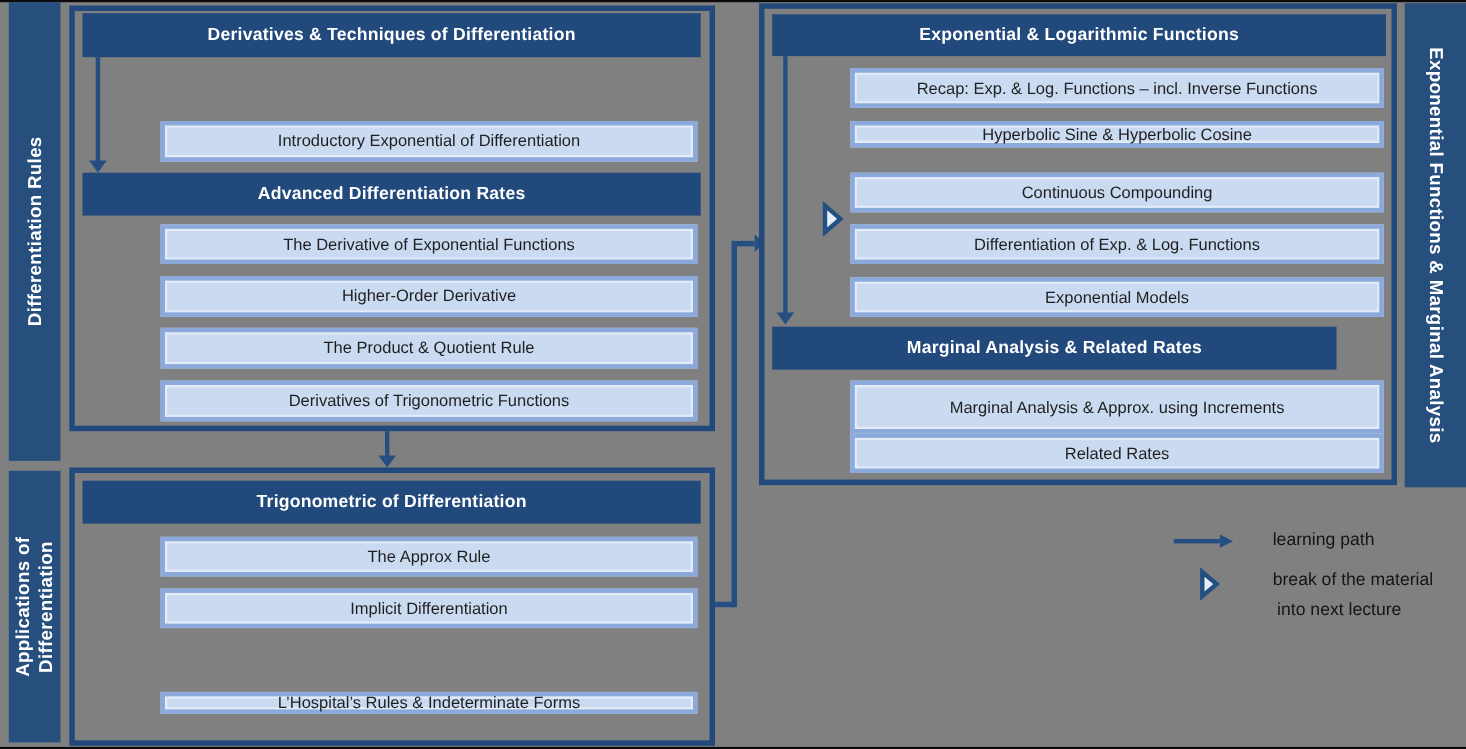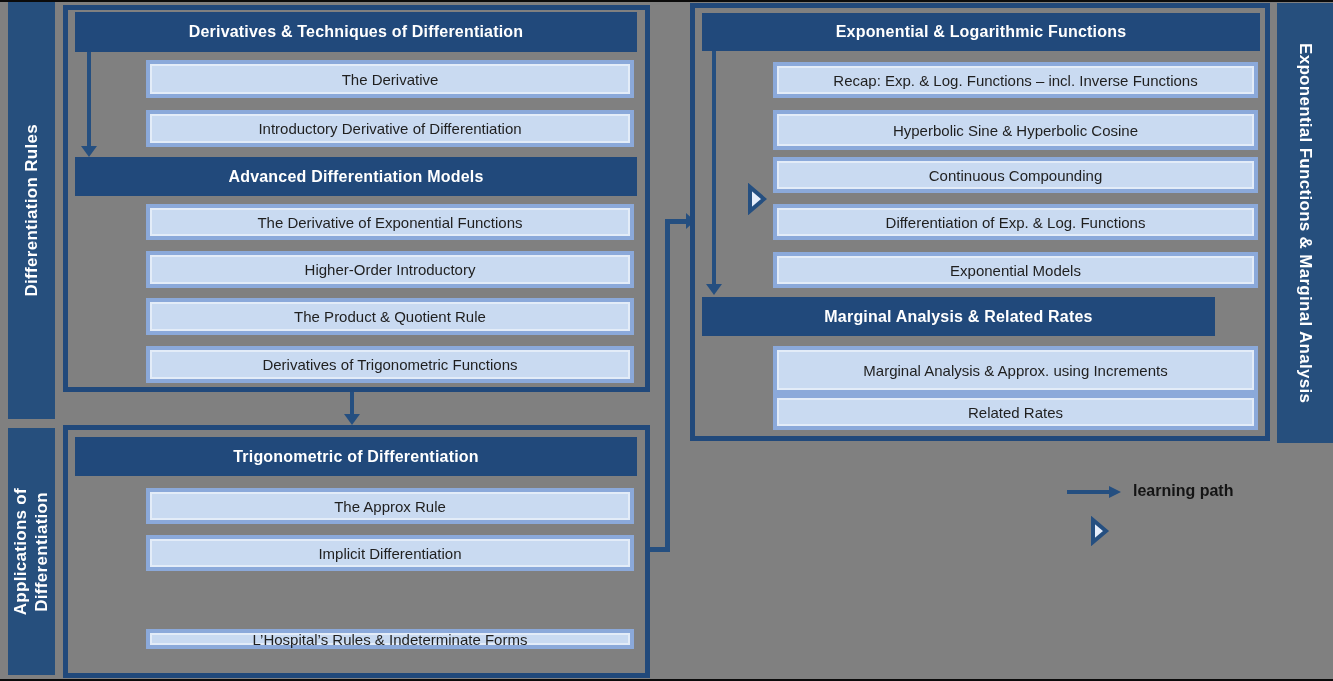--- a/index.html
+++ b/index.html
@@ -24,45 +24,44 @@
   .item{
     background:#C9DAF1;border:4px solid #8BA9DA;
     box-shadow:inset 0 0 0 2px #E3ECF8;
     color:#1F1F1F;font-size:15px;
     display:flex;align-items:center;justify-content:center;text-align:center;
   }
   .aline{background:#254F80;}
   .ahead-down{width:0;height:0;border-left:8px solid transparent;border-right:8px solid transparent;border-top:11px solid #254F80;}
   .ahead-right{width:0;height:0;border-top:6px solid transparent;border-bottom:6px solid transparent;border-left:12px solid #254F80;}
   .ahead-right-big{width:0;height:0;border-top:8px solid transparent;border-bottom:8px solid transparent;border-left:9px solid #254F80;}
-  .legend-text{color:#141414;font-weight:700;font-size:16px;white-space:nowrap;}
+  .legend-text{color:#141414;font-weight:400;font-size:16px;white-space:nowrap;margin-left:24px;}
 </style>
 </head>
 <body>
 
 <div id="canvas">
 
   <div class="abs edge" style="left:0;top:0;width:1333px;height:2px"></div>
   <div class="abs edge" style="left:0;top:679px;width:1333px;height:2px"></div>
 
   <div class="abs vbar" style="left:8px;top:2px;width:47px;height:417px">
     <span class="vtext-up">Differentiation Rules</span>
   </div>
 
   <div class="abs gbox" style="left:63px;top:5px;width:587px;height:387px"></div>
 
   <div class="abs hdr" style="left:75px;top:12px;width:562px;height:40px">Derivatives &amp; Techniques of Differentiation</div>
 
-  <div class="abs item" style="left:146px;top:60px;width:488px;height:38px">The Derivative</div>
-  <div class="abs item" style="left:146px;top:110px;width:488px;height:37px">Introductory Derivative of Differentiation</div>
+  <div class="abs item" style="left:146px;top:110px;width:488px;height:37px">Introductory Exponential of Differentiation</div>
 
-  <div class="abs hdr" style="left:75px;top:157px;width:562px;height:39px">Advanced Differentiation Models</div>
+  <div class="abs hdr" style="left:75px;top:157px;width:562px;height:39px">Advanced Differentiation Rates</div>
 
   <div class="abs item" style="left:146px;top:204px;width:488px;height:36px">The Derivative of Exponential Functions</div>
-  <div class="abs item" style="left:146px;top:251px;width:488px;height:37px">Higher-Order Introductory</div>
+  <div class="abs item" style="left:146px;top:251px;width:488px;height:37px">Higher-Order Derivative</div>
   <div class="abs item" style="left:146px;top:298px;width:488px;height:37px">The Product &amp; Quotient Rule</div>
   <div class="abs item" style="left:146px;top:346px;width:488px;height:37px">Derivatives of Trigonometric Functions</div>
 
   <div class="abs aline" style="left:87px;top:52px;width:4px;height:95px"></div>
   <div class="abs ahead-down" style="left:81px;top:146px"></div>
 
   <div class="abs aline" style="left:350px;top:392px;width:4px;height:23px"></div>
   <div class="abs ahead-down" style="left:344px;top:414px"></div>
 
   <div class="abs vbar" style="left:8px;top:428px;width:47px;height:247px">
@@ -81,21 +80,21 @@
   <div class="abs aline" style="left:650px;top:547px;width:18px;height:5px"></div>
   <div class="abs aline" style="left:665px;top:219px;width:5px;height:333px"></div>
   <div class="abs aline" style="left:670px;top:219px;width:16px;height:5px"></div>
   <div class="abs ahead-right-big" style="left:686px;top:213px"></div>
 
   <div class="abs gbox" style="left:690px;top:3px;width:580px;height:438px"></div>
 
   <div class="abs hdr" style="left:702px;top:13px;width:558px;height:38px">Exponential &amp; Logarithmic Functions</div>
 
   <div class="abs item" style="left:773px;top:62px;width:485px;height:36px">Recap: Exp. &amp; Log. Functions – incl. Inverse Functions</div>
-  <div class="abs item" style="left:773px;top:110px;width:485px;height:40px">Hyperbolic Sine &amp; Hyperbolic Cosine</div>
+  <div class="abs item" style="left:773px;top:110px;width:485px;height:24px">Hyperbolic Sine &amp; Hyperbolic Cosine</div>
   <div class="abs item" style="left:773px;top:157px;width:485px;height:36px">Continuous Compounding</div>
   <div class="abs item" style="left:773px;top:204px;width:485px;height:36px">Differentiation of Exp. &amp; Log. Functions</div>
   <div class="abs item" style="left:773px;top:252px;width:485px;height:36px">Exponential Models</div>
 
   <div class="abs hdr" style="left:702px;top:297px;width:513px;height:39px">Marginal Analysis &amp; Related Rates</div>
 
   <div class="abs item" style="left:773px;top:346px;width:485px;height:48px">Marginal Analysis &amp; Approx. using Increments</div>
   <div class="abs item" style="left:773px;top:394px;width:485px;height:36px">Related Rates</div>
 
   <div class="abs aline" style="left:712px;top:51px;width:4px;height:234px"></div>
@@ -109,14 +108,18 @@
     <span class="vtext-down">Exponential Functions &amp; Marginal Analysis</span>
   </div>
 
   <div class="abs aline" style="left:1067px;top:490px;width:42px;height:4px"></div>
   <div class="abs ahead-right" style="left:1109px;top:486px"></div>
   <div class="abs legend-text" style="left:1133px;top:482px">learning path</div>
 
   <svg class="abs" style="left:1090px;top:516px" width="20" height="30">
     <polygon points="3,4 3,26 16,15" fill="#E6EEFB" stroke="#254F80" stroke-width="4" stroke-linejoin="miter"></polygon>
   </svg>
+  <div class="abs legend-text" style="left:1133px;top:514px;line-height:27px">
+    <div>break of the material</div>
+    <div style="padding-left:4px">into next lecture</div>
+  </div>
 
 </div>
 
 </body></html>

